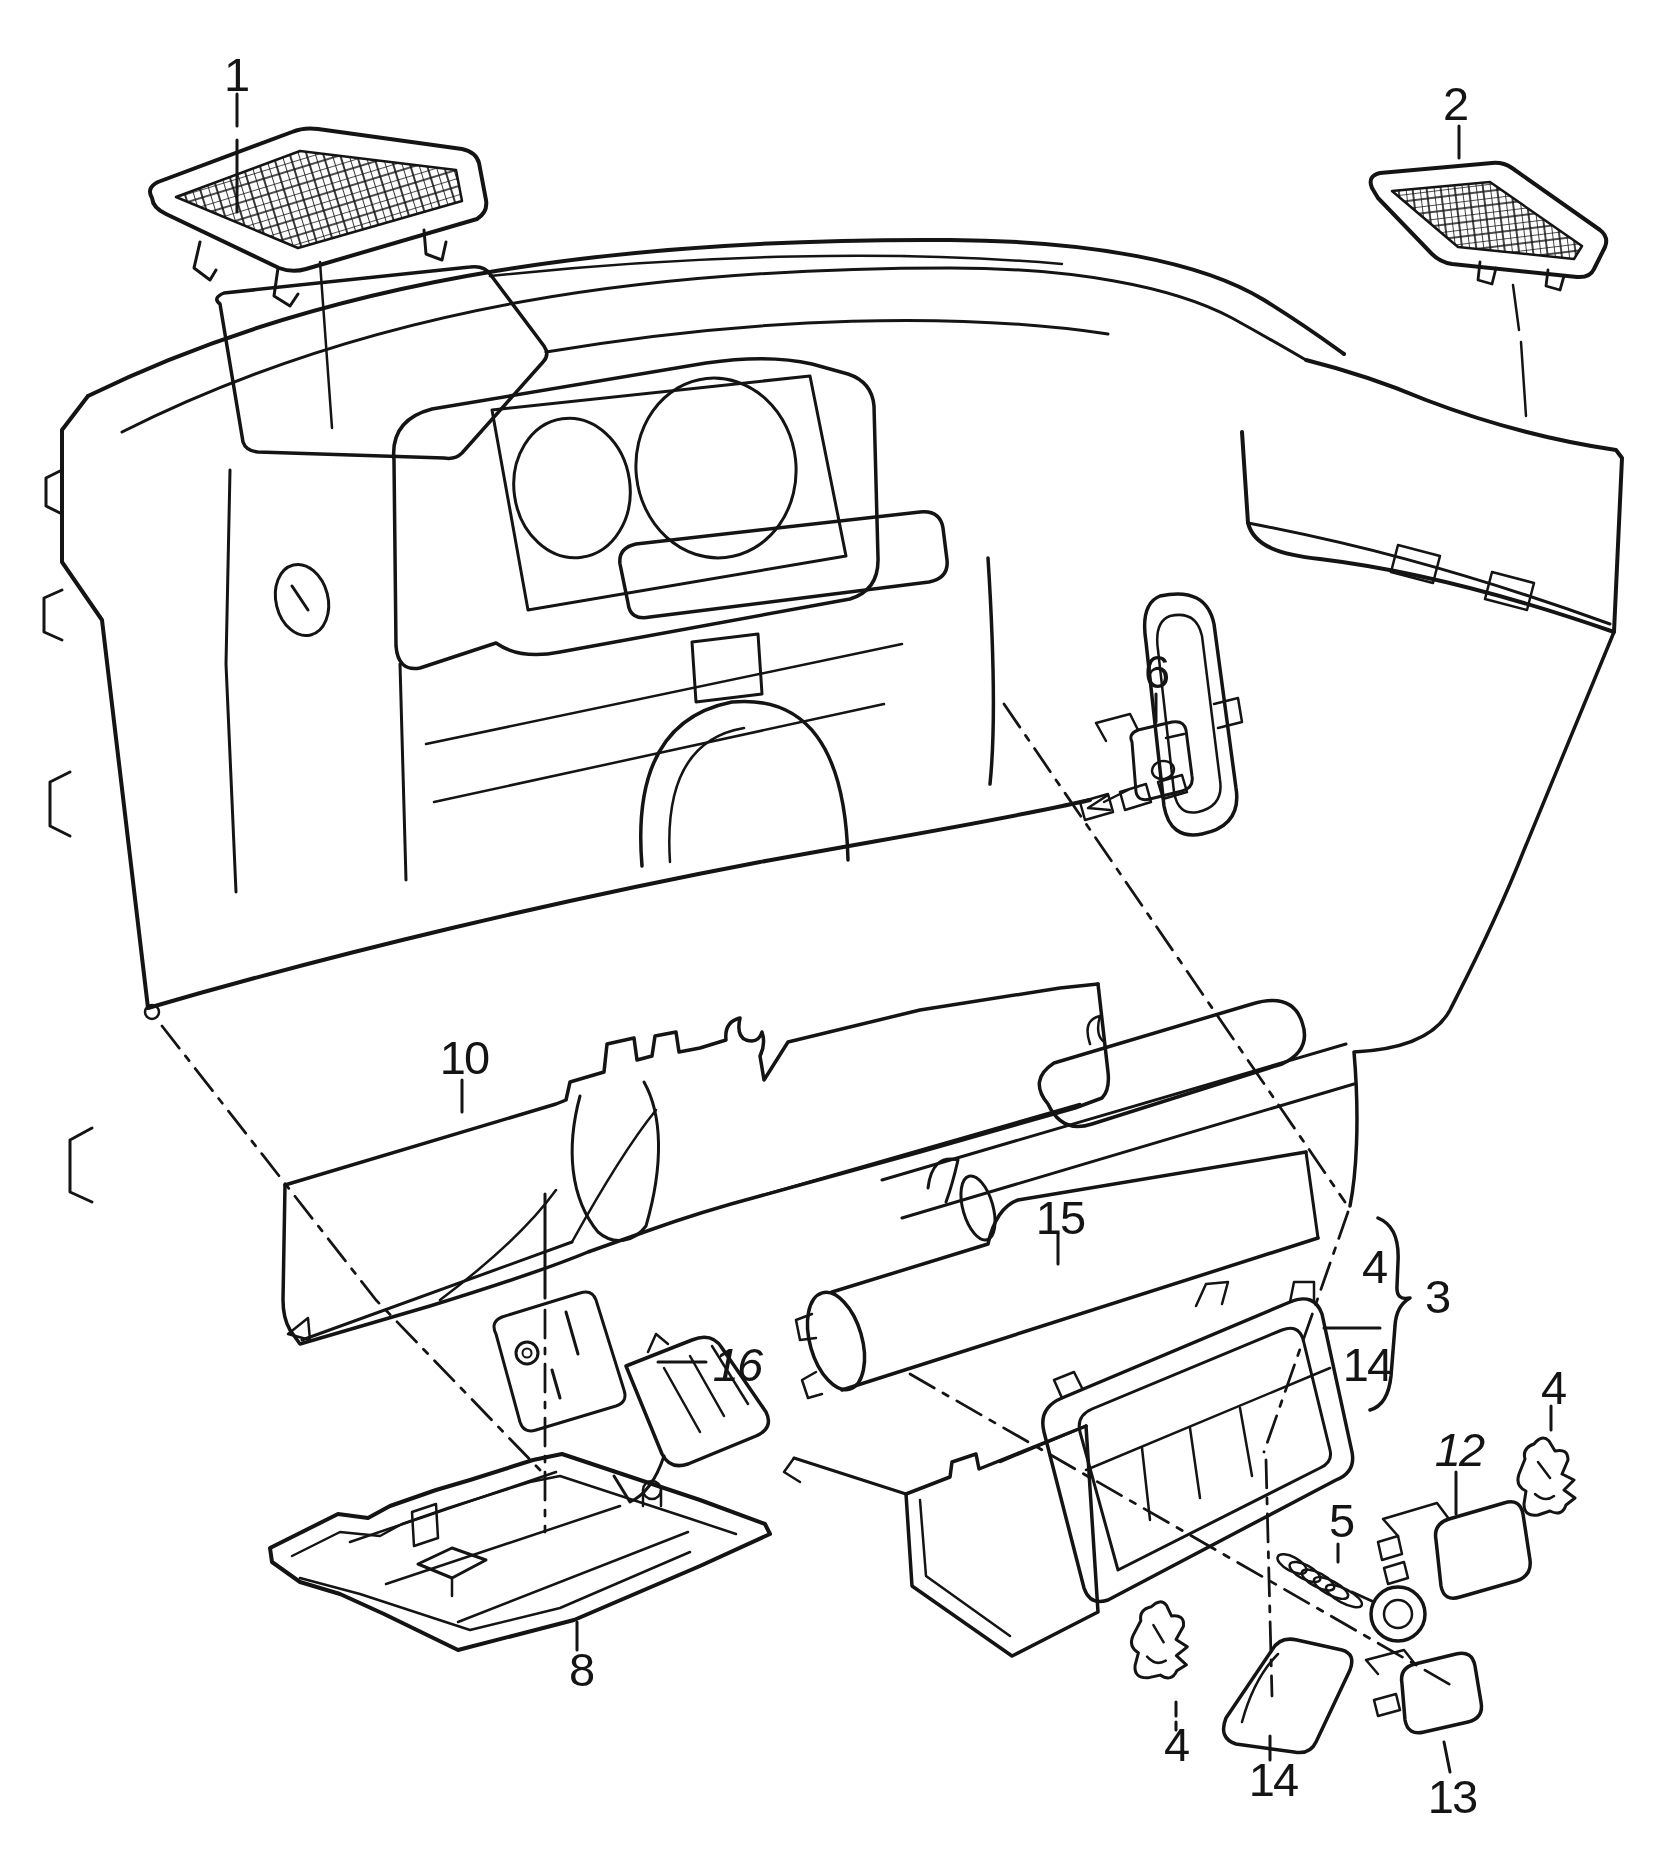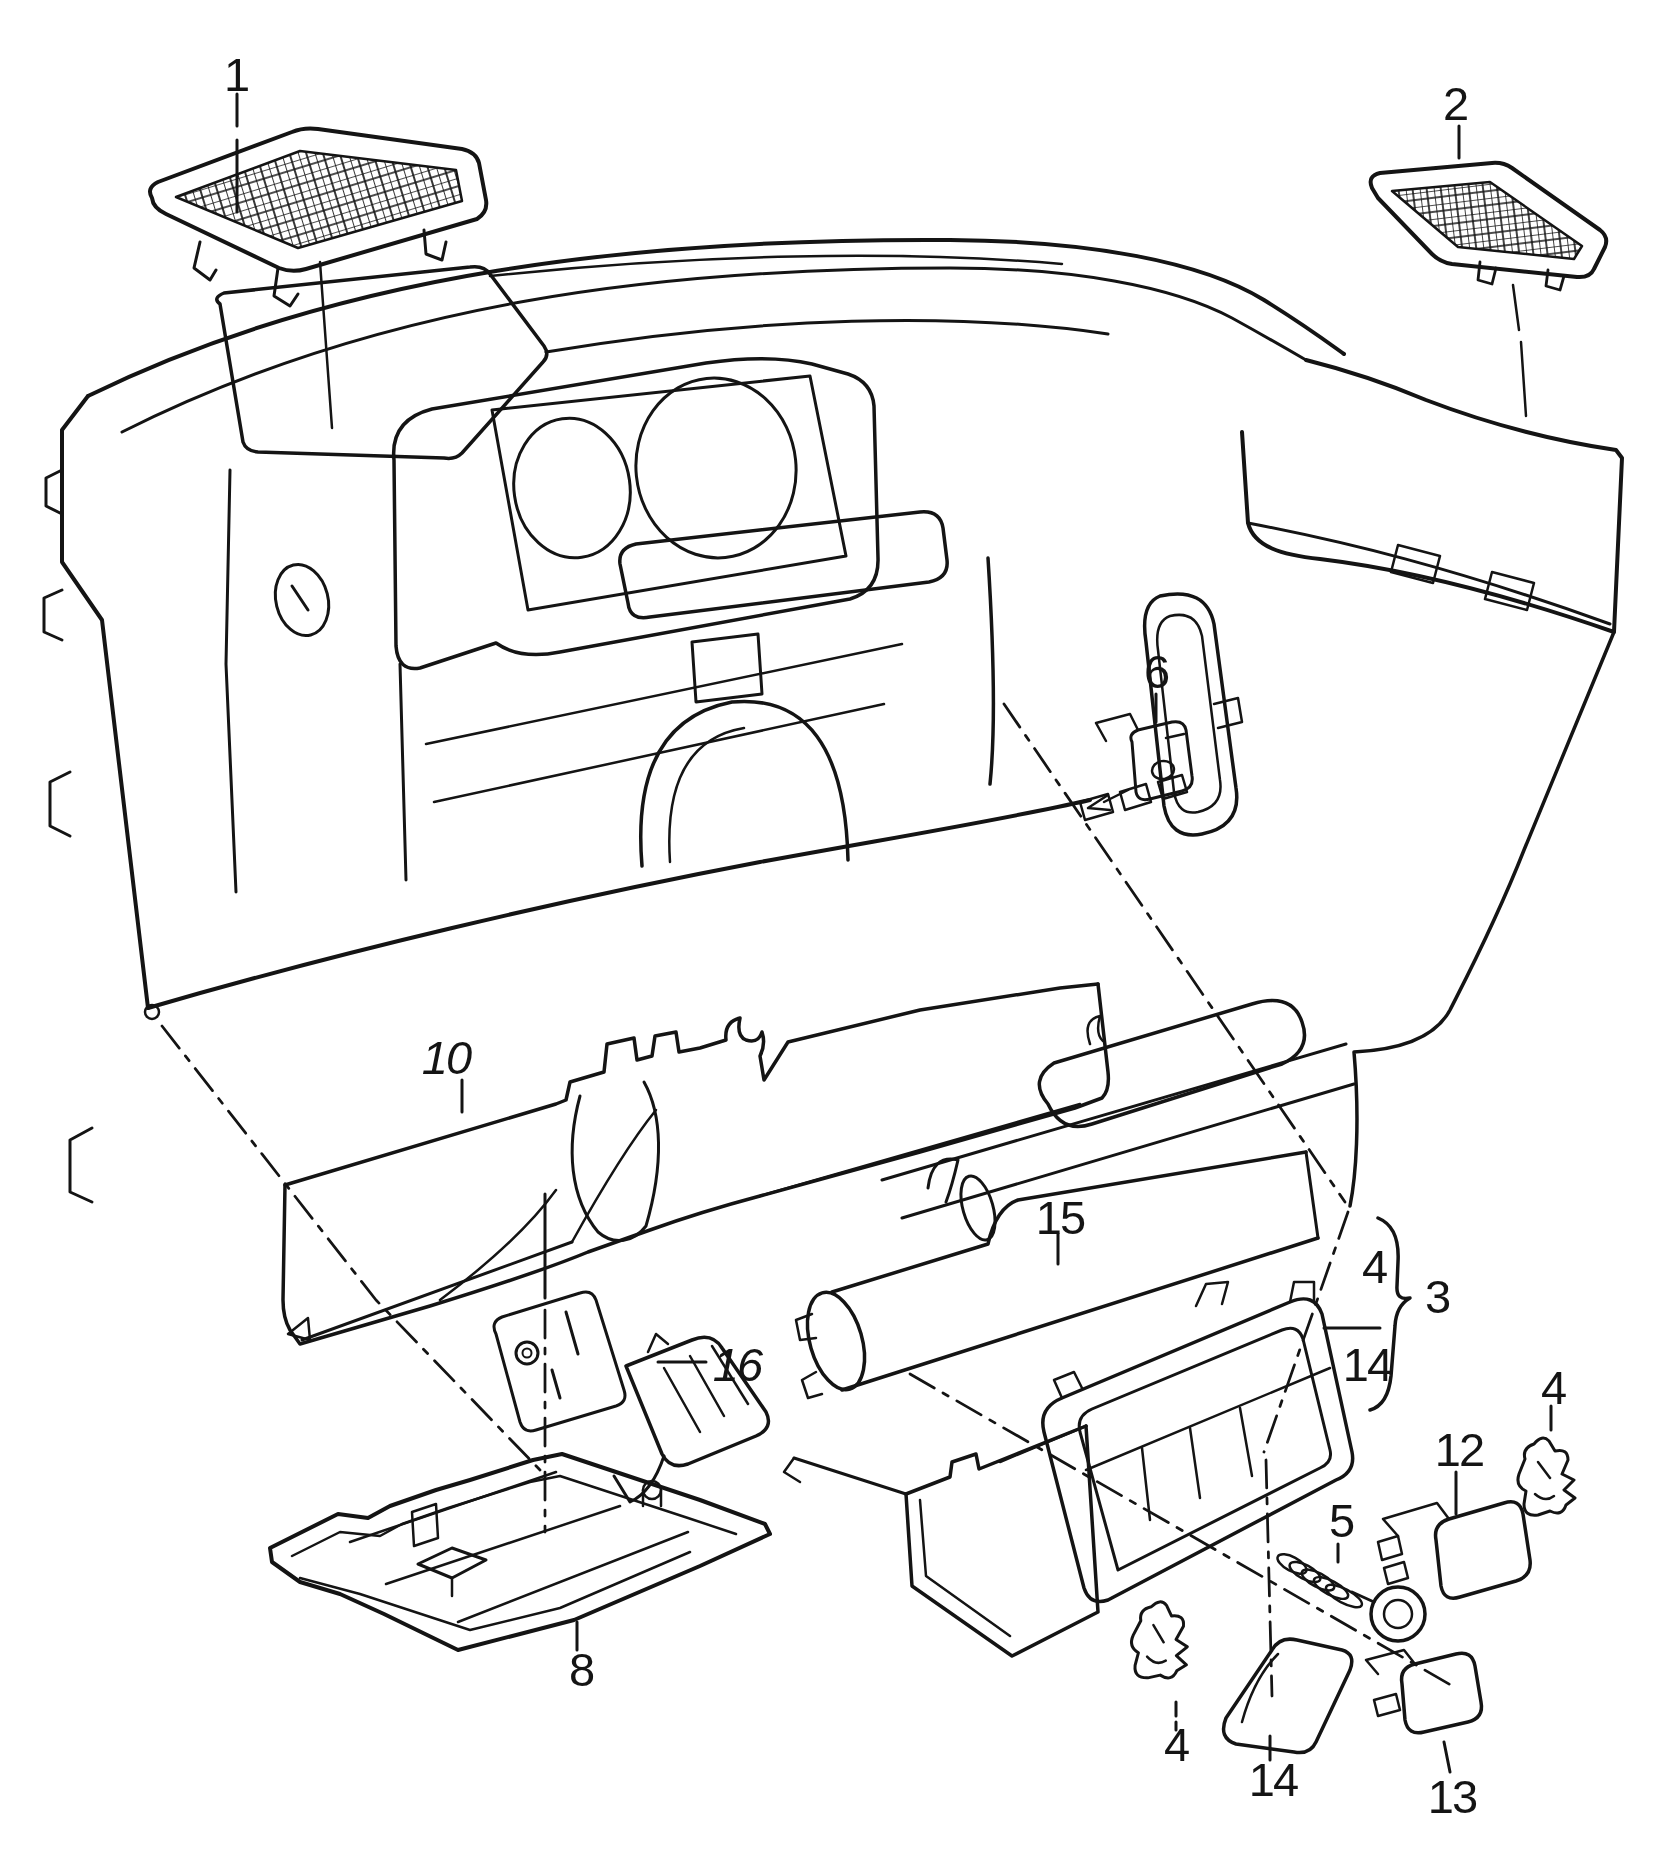--- a/index.html
+++ b/index.html
@@ -257,28 +257,28 @@
     <path d="M 162,1026 L 376,1300 L 540,1470"></path>
     <path d="M 545,1310 V 1532"></path>
   </g>
 
 </svg>
 
   <div>
     <div class="callout" style="left: 236px; top: 74px;">1</div>
     <div class="callout" style="left: 1455px; top: 103px;">2</div>
     <div class="callout" style="left: 1156px; top: 671px;">6</div>
-    <div class="callout" style="left: 446px; top: 1057px; font-style: italic;">10</div>
+    <div class="callout" style="left: 464px; top: 1057px;">10</div>
     <div class="callout" style="left: 1060px; top: 1217px;">15</div>
     <div class="callout" style="left: 737px; top: 1364px; font-style: italic;">16</div>
     <div class="callout" style="left: 581px; top: 1669px;">8</div>
     <div class="callout" style="left: 1374px; top: 1266px;">4</div>
     <div class="callout" style="left: 1437px; top: 1296px;">3</div>
     <div class="callout" style="left: 1367px; top: 1364px;">14</div>
     <div class="callout" style="left: 1553px; top: 1387px;">4</div>
-    <div class="callout" style="left: 1459px; top: 1449px;">12</div>
+    <div class="callout" style="left: 1459px; top: 1449px; font-style: italic;">12</div>
     <div class="callout" style="left: 1341px; top: 1520px;">5</div>
     <div class="callout" style="left: 1176px; top: 1744px;">4</div>
     <div class="callout" style="left: 1273px; top: 1779px;">14</div>
     <div class="callout" style="left: 1452px; top: 1796px;">13</div>
   </div>
 
 </div>
 
 </body></html>

